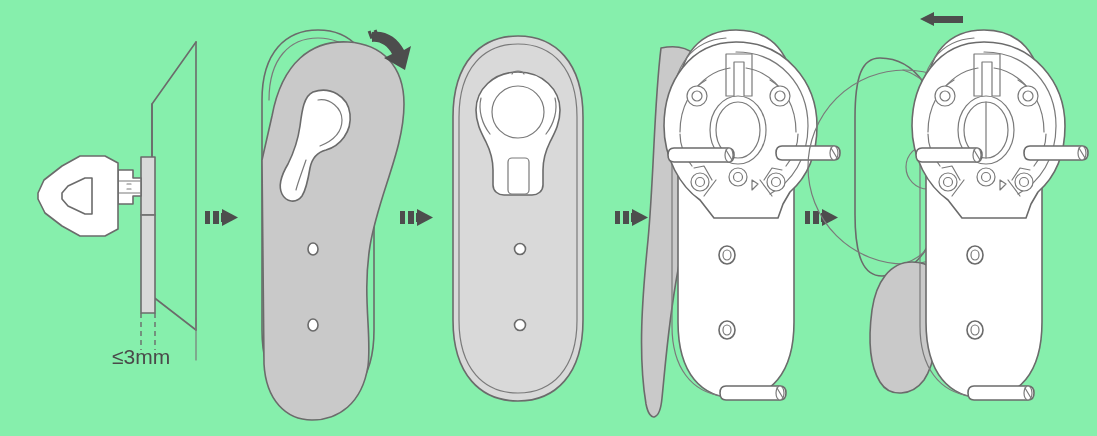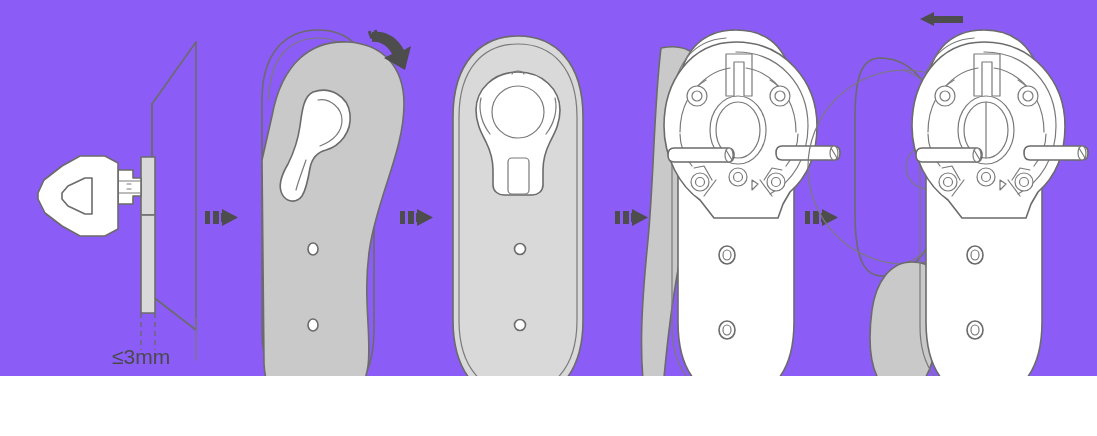--- a/index.html
+++ b/index.html
@@ -6,22 +6,22 @@
     margin: 0;
     padding: 0;
     background: #ffffff;
   }
   body {
     font-family: "Liberation Sans", sans-serif;
   }
   #diagram-root {
     position: relative;
     width: 1097px;
-    height: 376px;
-    background: #8b5cf6;
+    height: 436px;
+    background: #86efac;
     overflow: hidden;
     text-decoration: underline;
   }
   #diagram-svg {
     display: block;
     width: 1097px;
     height: 436px;
   }
   .dim-label {
     font-family: "Liberation Sans", sans-serif;

